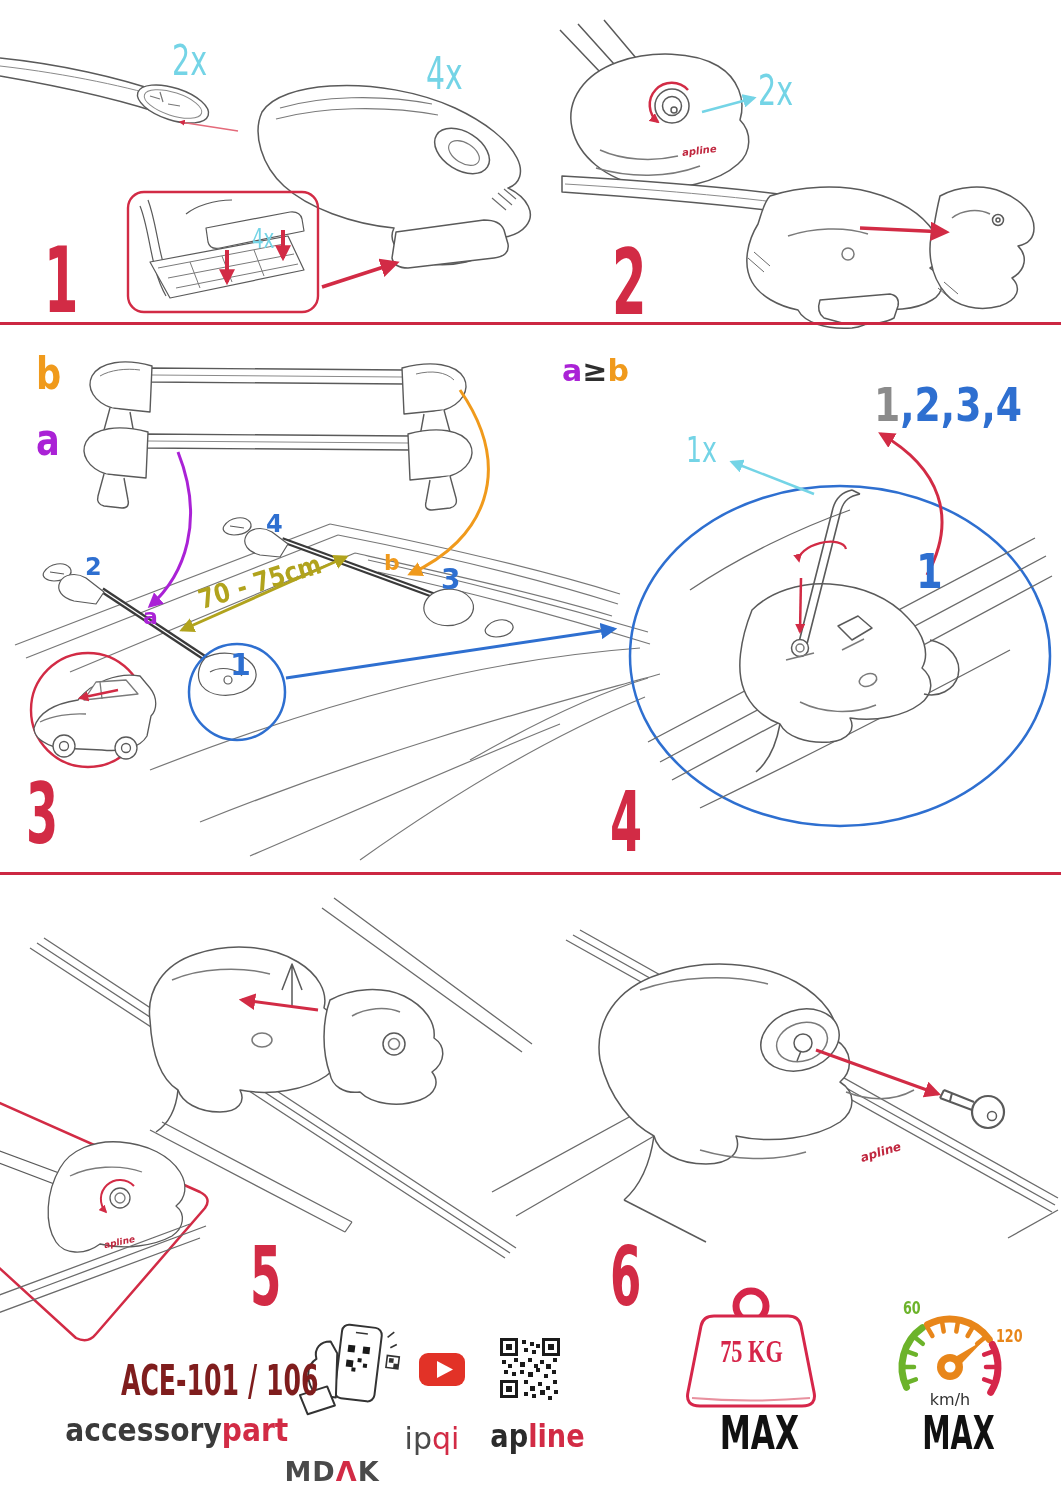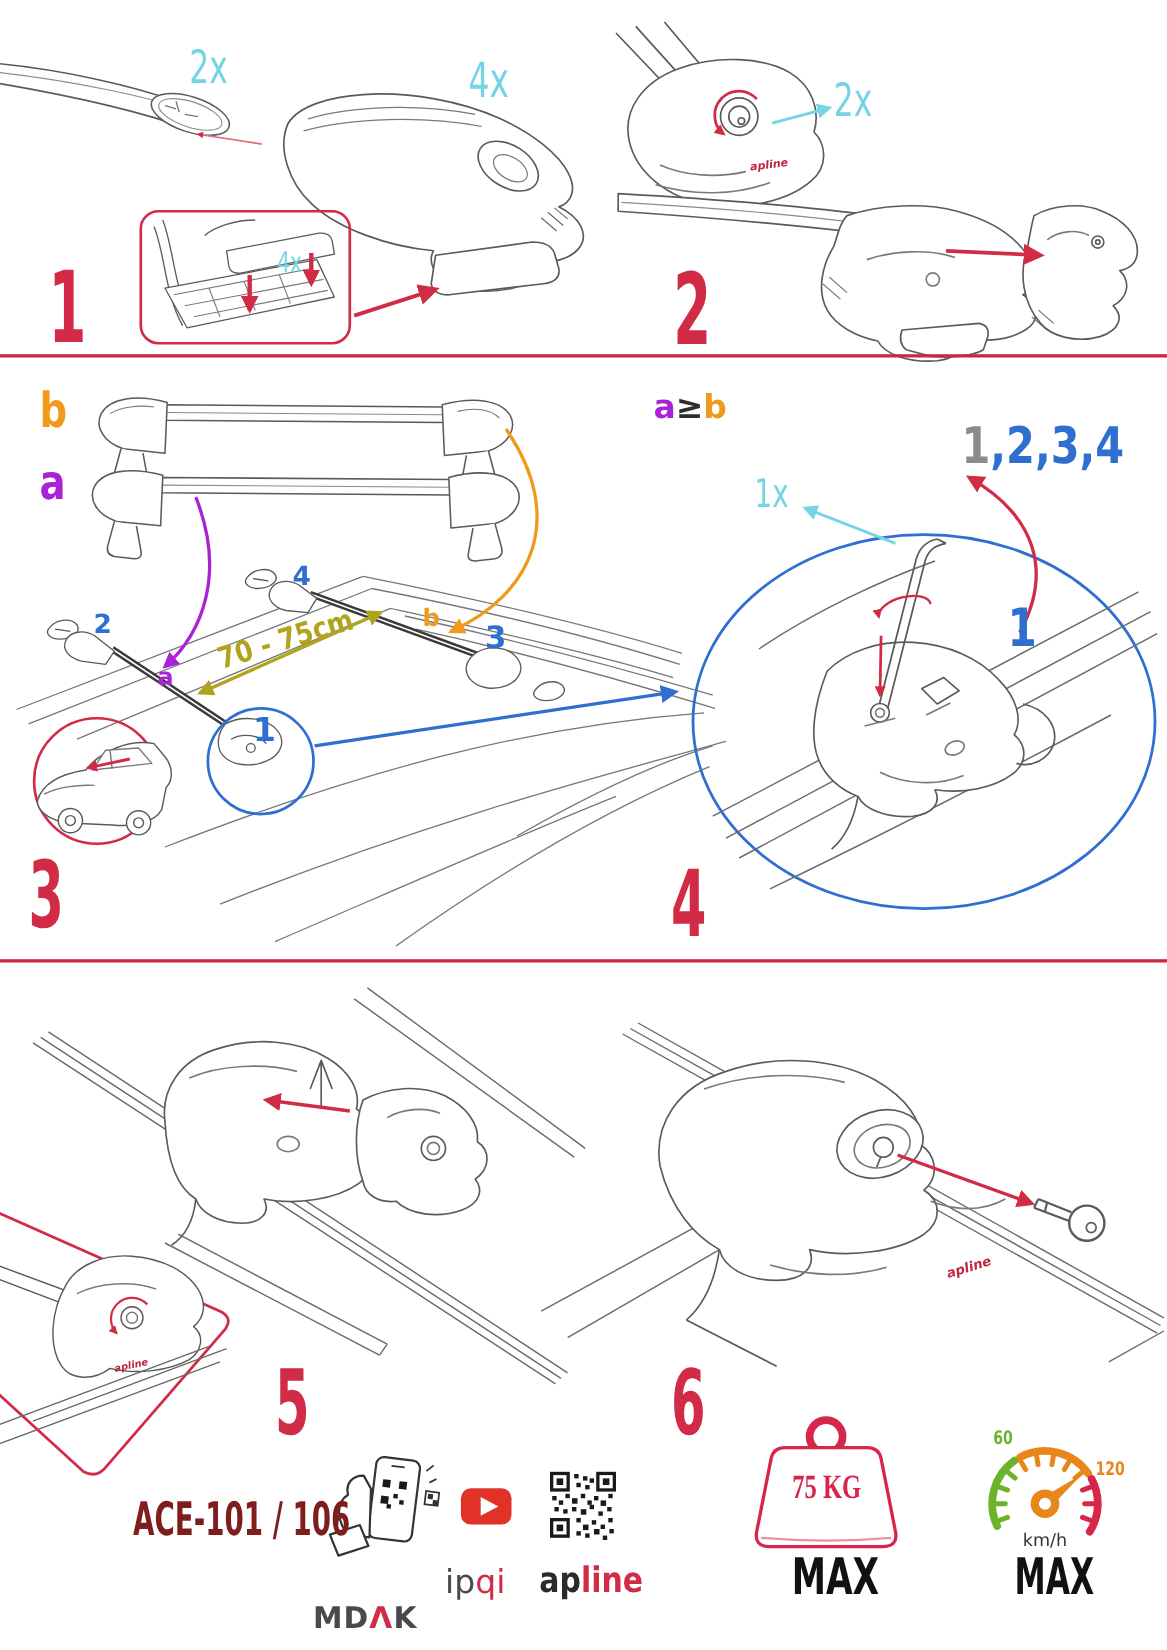--- a/index.html
+++ b/index.html
@@ -384,32 +384,33 @@
 <div class="t purple" style="left:36px;top:418px;font-size:44px;"><span class="cx" style="transform:scaleX(.8)">a</span></div>
 <div class="t purple" style="left:143px;top:606px;font-size:22px;">a</div>
 <div class="t orange" style="left:384px;top:552px;font-size:22px;">b</div>
 <div class="t blue" style="left:85px;top:555px;font-size:24px;">2</div>
 <div class="t blue" style="left:266px;top:512px;font-size:24px;">4</div>
 <div class="t blue" style="left:441px;top:566px;font-size:28px;">3</div>
 <div class="t blue" style="left:230px;top:650px;font-size:30px;">1</div>
 <div class="t olive ctr" style="left:176px;top:568px;width:168px;font-size:27px;transform:rotate(-17deg);"><span class="cx" style="transform:scaleX(.85)">70 - 75cm</span></div>
 <div class="t stepnum" style="left:26px;top:772px;font-size:84px;"><span class="cx" style="transform:scaleX(.55)">3</span></div>
 
-<div class="t" style="left:594px;top:356px;font-size:30px;font-weight:bold;text-align:center;"><span class="purple">a</span><span class="ink">≥</span><span class="orange">b</span></div>
+<div class="t" style="left:562px;top:356px;font-size:30px;font-weight:bold;text-align:center;"><span class="purple">a</span><span class="ink">≥</span><span class="orange">b</span></div>
 <div class="t" style="left:874px;top:382px;font-size:46px;font-weight:bold;"><span class="cx" style="transform:scaleX(.82)"><span class="gray">1</span><span style="color:#2e6fd0">,2,3,4</span></span></div>
 <div class="t cyan" style="left:686px;top:432px;font-size:36px;"><span class="cx" style="transform:scaleX(.7)">1x</span></div>
 <div class="t blue" style="left:916px;top:547px;font-size:48px;"><span class="cx" style="transform:scaleX(.8)">1</span></div>
 <div class="t stepnum" style="left:610px;top:780px;font-size:84px;"><span class="cx" style="transform:scaleX(.55)">4</span></div>
 
 <div class="t stepnum" style="left:250px;top:1236px;font-size:82px;"><span class="cx" style="transform:scaleX(.55)">5</span></div>
 <div class="logomini" style="left:104px;top:1238px;font-size:9px;transform:rotate(-12deg)">apline</div>
 <div class="t stepnum" style="left:610px;top:1236px;font-size:82px;"><span class="cx" style="transform:scaleX(.55)">6</span></div>
 <div class="logomini" style="left:860px;top:1146px;font-size:12px;transform:rotate(-17deg)">apline</div>
 
 <div class="t navy ctr" style="left:55px;top:1360px;width:215px;font-size:42px;"><span class="cx" style="transform:scaleX(.6)">ACE-101 / 106</span></div>
+<div class="t ctr" style="left:50px;top:1414px;width:225px;font-size:32px;font-weight:bold;"><span class="cx" style="transform:scaleX(.88)"><span style="color:#3a3a3a">accessory</span><span class="red">part</span></span></div>
 <div class="t ctr" style="left:284px;top:1426px;width:96px;font-size:27px;font-weight:bold;letter-spacing:1px;margin-top:32px;"><span style="color:#4a4a4a">MD</span><span class="red">Λ</span><span style="color:#4a4a4a">K</span></div>
 <div class="t ctr" style="left:404px;top:1424px;width:56px;font-size:30px;"><span style="color:#4a4a4a">ip</span><span class="red">qi</span></div>
 <div class="t ctr" style="left:482px;top:1420px;width:88px;font-size:32px;font-weight:bold;"><span class="cx" style="transform:scaleX(.85)"><span style="color:#2b2b2b">ap</span><span class="red">line</span></span></div>
 
 <div class="t ctr" style="left:701px;top:1336px;width:100px;font-size:31px;font-weight:bold;color:#d6264a;font-family:Liberation Serif, serif;"><span class="cx" style="transform:scaleX(.72)">75 KG</span></div>
 <div class="t ctr" style="left:701px;top:1410px;width:100px;font-size:46px;font-weight:bold;color:#111;"><span class="cx" style="transform:scaleX(.68)">MAX</span></div>
 
 <div class="t" style="left:903px;top:1300px;font-size:17px;font-weight:bold;color:#6cb32a;"><span class="cx" style="transform:scaleX(.75)">60</span></div>
 <div class="t" style="left:996px;top:1328px;font-size:17px;font-weight:bold;color:#e8861a;"><span class="cx" style="transform:scaleX(.75)">120</span></div>
 <div class="t ctr" style="left:910px;top:1392px;width:80px;font-size:16px;color:#333;">km/h</div>

